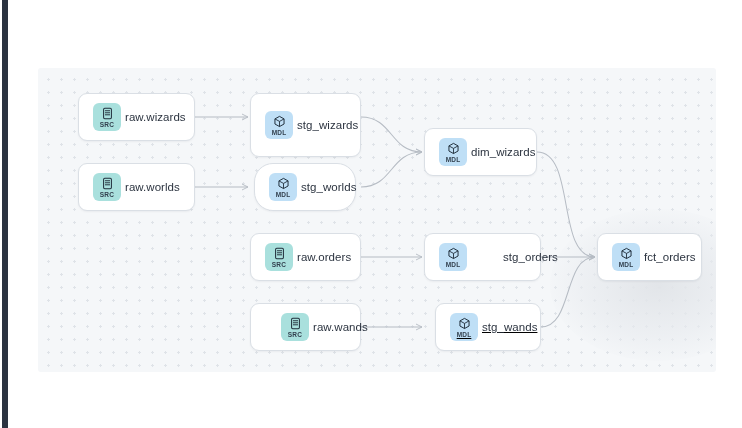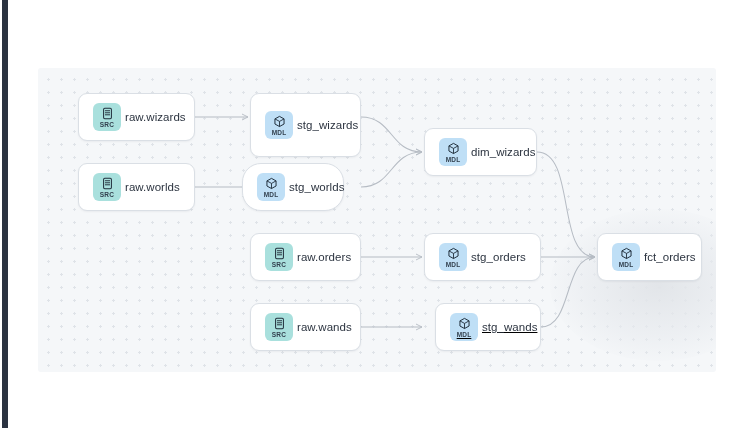--- a/index.html
+++ b/index.html
@@ -163,21 +163,21 @@
         <rect x="3.2" y="1.6" width="9.6" height="12.8" rx="1.4" fill="none" stroke="#1f2d3a" stroke-width="1.25"></rect>
         <line x1="5.4" y1="4.6" x2="10.6" y2="4.6" stroke="#1f2d3a" stroke-width="1.15" stroke-linecap="round"></line>
         <line x1="5.4" y1="7.1" x2="10.6" y2="7.1" stroke="#1f2d3a" stroke-width="1.15" stroke-linecap="round"></line>
         <line x1="5.4" y1="9.6" x2="10.6" y2="9.6" stroke="#1f2d3a" stroke-width="1.15" stroke-linecap="round"></line>
       </svg>
       <span class="badge-text">SRC</span>
     </div>
     <span class="node-label">raw.orders</span>
   </div>
 
-  <div class="node" style="left:212px; top:235px; width:111px; height:48px;">
+  <div class="node" style="left:212px; top:235px; width:111px; height:48px;padding-left:16px;">
     <div class="node-badge badge-src">
       <svg class="badge-glyph" viewBox="0 0 16 16">
         <rect x="3.2" y="1.6" width="9.6" height="12.8" rx="1.4" fill="none" stroke="#1f2d3a" stroke-width="1.25"></rect>
         <line x1="5.4" y1="4.6" x2="10.6" y2="4.6" stroke="#1f2d3a" stroke-width="1.15" stroke-linecap="round"></line>
         <line x1="5.4" y1="7.1" x2="10.6" y2="7.1" stroke="#1f2d3a" stroke-width="1.15" stroke-linecap="round"></line>
         <line x1="5.4" y1="9.6" x2="10.6" y2="9.6" stroke="#1f2d3a" stroke-width="1.15" stroke-linecap="round"></line>
       </svg>
       <span class="badge-text">SRC</span>
     </div>
     <span class="node-label">raw.wands</span>
@@ -187,32 +187,32 @@
     <div class="node-badge badge-mdl">
       <svg class="badge-glyph" viewBox="0 0 16 16">
         <path d="M8 1.7 L13.6 4.8 L13.6 11.1 L8 14.2 L2.4 11.1 L2.4 4.8 Z" fill="none" stroke="#1f2d3a" stroke-width="1.2" stroke-linejoin="round"></path>
         <path d="M2.4 4.8 L8 7.9 L13.6 4.8 M8 7.9 L8 14.2" fill="none" stroke="#1f2d3a" stroke-width="1.1" stroke-linejoin="round"></path>
       </svg>
       <span class="badge-text">MDL</span>
     </div>
     <span class="node-label">stg_wizards</span>
   </div>
 
-  <div class="node" style="left:204px; top:95px; width:102px; height:48px;border-radius:19px;">
+  <div class="node" style="left:216px; top:95px; width:102px; height:48px;border-radius:19px;">
     <div class="node-badge badge-mdl">
       <svg class="badge-glyph" viewBox="0 0 16 16">
         <path d="M8 1.7 L13.6 4.8 L13.6 11.1 L8 14.2 L2.4 11.1 L2.4 4.8 Z" fill="none" stroke="#1f2d3a" stroke-width="1.2" stroke-linejoin="round"></path>
         <path d="M2.4 4.8 L8 7.9 L13.6 4.8 M8 7.9 L8 14.2" fill="none" stroke="#1f2d3a" stroke-width="1.1" stroke-linejoin="round"></path>
       </svg>
       <span class="badge-text">MDL</span>
     </div>
     <span class="node-label">stg_worlds</span>
   </div>
 
-  <div class="node" style="left:386px; top:165px; width:117px; height:48px;">
+  <div class="node" style="left:386px; top:165px; width:117px; height:48px;gap:32px;">
     <div class="node-badge badge-mdl">
       <svg class="badge-glyph" viewBox="0 0 16 16">
         <path d="M8 1.7 L13.6 4.8 L13.6 11.1 L8 14.2 L2.4 11.1 L2.4 4.8 Z" fill="none" stroke="#1f2d3a" stroke-width="1.2" stroke-linejoin="round"></path>
         <path d="M2.4 4.8 L8 7.9 L13.6 4.8 M8 7.9 L8 14.2" fill="none" stroke="#1f2d3a" stroke-width="1.1" stroke-linejoin="round"></path>
       </svg>
       <span class="badge-text">MDL</span>
     </div>
     <span class="node-label">stg_orders</span>
   </div>
 

